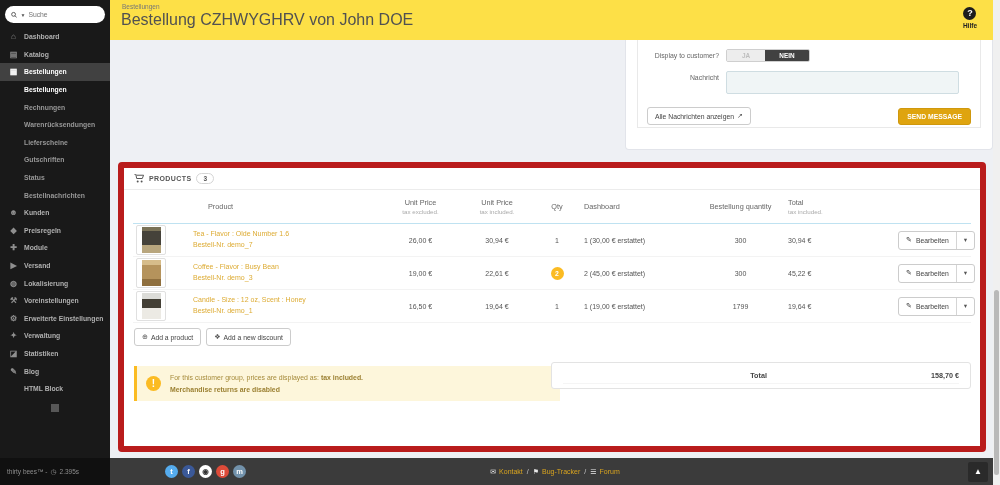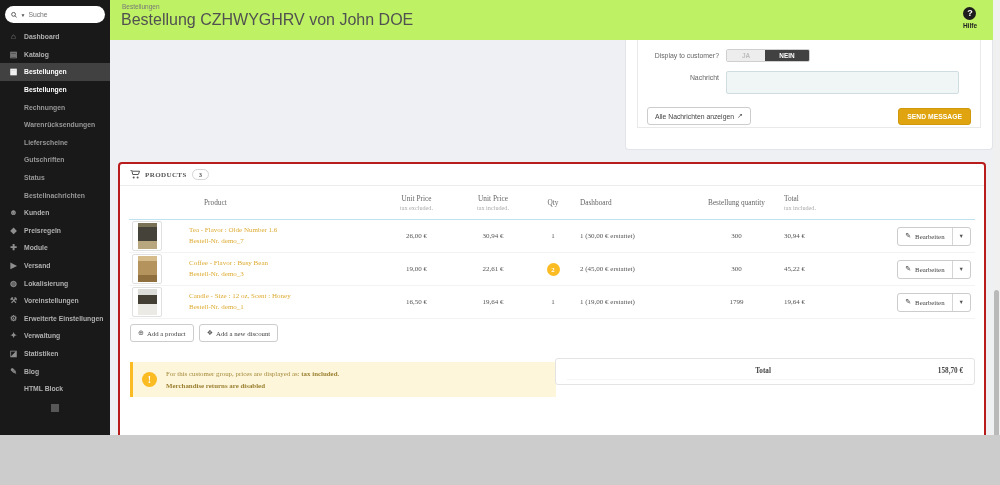--- a/index.html
+++ b/index.html
@@ -1,34 +1,34 @@
 <!DOCTYPE html>
 <html><head>
 <meta charset="utf-8">
 <style>
   * { box-sizing: border-box; margin: 0; padding: 0; }
   body { font-family: "Liberation Sans", sans-serif; background: #ccc; }
-  .screen { position: relative; width: 1000px; height: 435px; background: #eef0f4; overflow: hidden; padding-left: 44px; }
+  .screen { position: relative; width: 1000px; height: 485px; background: #eef0f4; overflow: hidden; padding-left: 44px; }
 
   
   .sidebar { position: absolute; left: 0; top: 0; width: 110px; height: 458px; background: #191919; z-index: 5; }
   .search-wrap { margin: 6px 5px 4px; background: #fff; border-radius: 9px; height: 17px; display: flex; align-items: center; padding: 0 6px; gap: 3px; }
   .search-caret { font-size: 5px; color: #555; }
   .search-input { border: none; outline: none; width: 100%; font-size: 6.8px; color: #555; background: transparent; font-family: "Liberation Sans", sans-serif; }
   .menu { list-style: none; margin-top: 5px; }
   .menu-item { height: 17.6px; display: flex; align-items: center; gap: 5px; padding-left: 8px; color: #b0b0b0; font-size: 6.8px; font-weight: 700; cursor: pointer; white-space: nowrap; }
   .menu-item .mi { width: 11px; font-size: 8px; text-align: center; color: #8f8f8f; flex: none; }
   .menu-item.active { background: #414141; color: #fff; }
   .menu-item.active .mi { color: #fff; }
   .submenu-item { height: 17.6px; display: flex; align-items: center; padding-left: 24px; color: #979797; font-size: 6.8px; font-weight: 700; cursor: pointer; white-space: nowrap; }
   .submenu-item.current { color: #ffffff; }
   .collapse-box { width: 8px; height: 8px; background: #575757; margin: 7px 0 0 51px; cursor: pointer; }
 
   
-  .header { position: absolute; left: 110px; top: 0; width: 883px; height: 40px; background: #bef264; z-index: 2; }
+  .header { position: absolute; left: 110px; top: 0; width: 883px; height: 40px; background: #fde047; z-index: 2; }
   .breadcrumb { position: absolute; left: 12px; top: 3px; font-size: 6.5px; color: #777; cursor: pointer; }
   .page-title { position: absolute; left: 11px; top: 11px; font-size: 16px; color: #515151; font-weight: 400; }
   .help { position: absolute; right: 16px; top: 7px; text-align: center; cursor: pointer; }
   .help-circle { width: 13px; height: 13px; border-radius: 50%; background: #1d1d1d; color: #fff; font-size: 9px; font-weight: 700; line-height: 13px; margin: 0 auto; }
   .help-label { font-size: 6.5px; color: #222; font-weight: 700; margin-top: 2px; }
 
   
   .content { position: absolute; left: 110px; top: 40px; width: 883px; height: 418px; background: #eef0f4; }
 
   
@@ -39,21 +39,21 @@
   .toggle { display: flex; height: 13px; border: 1px solid #cfcfcf; border-radius: 2px; overflow: hidden; }
   .toggle-yes { width: 38px; background: #ededed; color: #bdbdbd; font-size: 6.4px; font-weight: 700; text-align: center; line-height: 12px; cursor: pointer; }
   .toggle-no { width: 44px; background: #414141; color: #fff; font-size: 6.4px; font-weight: 700; text-align: center; line-height: 12px; cursor: pointer; }
   .msg-textarea { width: 233px; height: 23px; background: #f0f5f6; border: 1px solid #cfdde2; border-radius: 2px; resize: none; font-family: "Liberation Sans", sans-serif; font-size: 7px; }
   .msg-actions { display: flex; justify-content: space-between; align-items: center; margin: 13px 9px 0; }
   .btn-light { display: inline-flex; align-items: center; gap: 3px; border: 1px solid #ccc; background: #fff; border-radius: 3px; font-size: 6.8px; color: #444; padding: 4px 7px; cursor: pointer; }
   .btn-light .bi { font-size: 7px; color: #555; }
   .btn-gold { background: #dfa40f; color: #fff; font-size: 6.8px; font-weight: 700; border-radius: 3px; padding: 4px 8px; border: 1px solid #cf980d; cursor: pointer; }
 
   
-  .panel { position: absolute; left: 8px; top: 122px; width: 868px; height: 290px; background: #fff; border: 2px solid #b91c1c; border-radius: 4px; font-family: Liberation Serif, serif; }
+  .panel { position: absolute; left: 8px; top: 122px; width: 868px; height: 290px; background: #fff; border: 6px solid #b91c1c; border-radius: 4px; }
   .panel-head { height: 22px; border-bottom: 1px solid #ececec; display: flex; align-items: center; padding: 0 10px; gap: 5px; }
   .cart-icon { flex: none; }
   .panel-title { font-size: 7px; font-weight: 700; color: #555; letter-spacing: .4px; }
   .badge { border: 1px solid #d5d5d5; border-radius: 8px; background: #fff; font-size: 6.5px; font-weight: 700; color: #555; padding: 1px 6px; }
   .tbl { margin: 0 9px; }
   .thead, .trowp { display: grid; grid-template-columns: 60px 190px 75px 78px 42px 115px 95px 110px 1fr; align-items: center; }
   .thead { height: 34px; border-bottom: 1px solid #bfe2f1; }
   .th { font-size: 7.3px; color: #666; }
   .th .sub { display: block; font-size: 6.2px; color: #a9a9a9; font-weight: 400; margin-top: 1px; }
   .th.cname { padding-left: 15px; }

